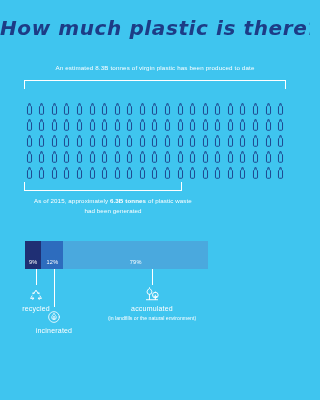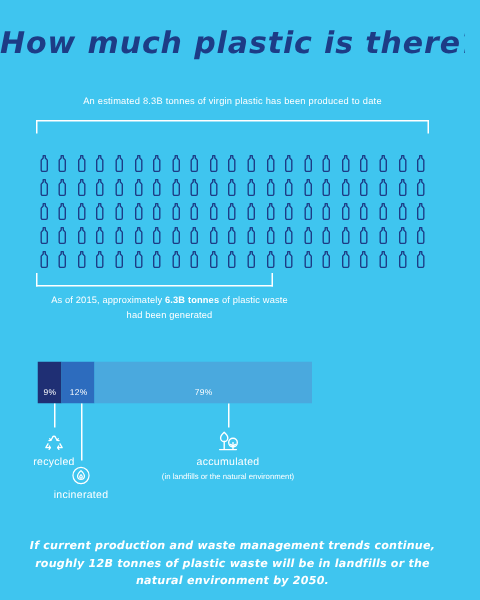--- a/index.html
+++ b/index.html
@@ -698,15 +698,14 @@
       <path d="M17 9.3a4.3 4.3 0 1 1 0 8.6 4.3 4.3 0 0 1 0-8.6z"></path>
       <path d="M17 13.6v6.7"></path>
       <path d="M14.6 15.4 17 17"></path>
       <path d="M19.4 15.4 17 17"></path>
       <path d="M3.6 20.6h16.8"></path>
     </svg>
   </div>
   <div class="legend-lbl lbl-accum">accumulated</div>
   <div class="legend-sub sub-accum">(in landfills or the natural environment)</div>
 
-  <div class="footer">If current production and waste management trends continue, roughly 12B tonnes of plastic waste will be in landfills or the natural environment by 2050.</div>
 
 </div>
 
 </body></html>

